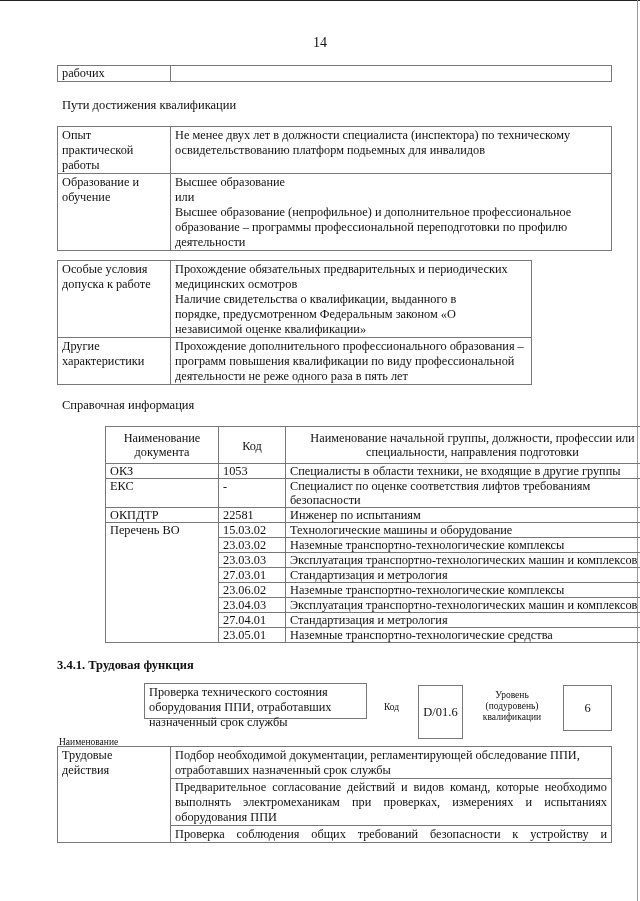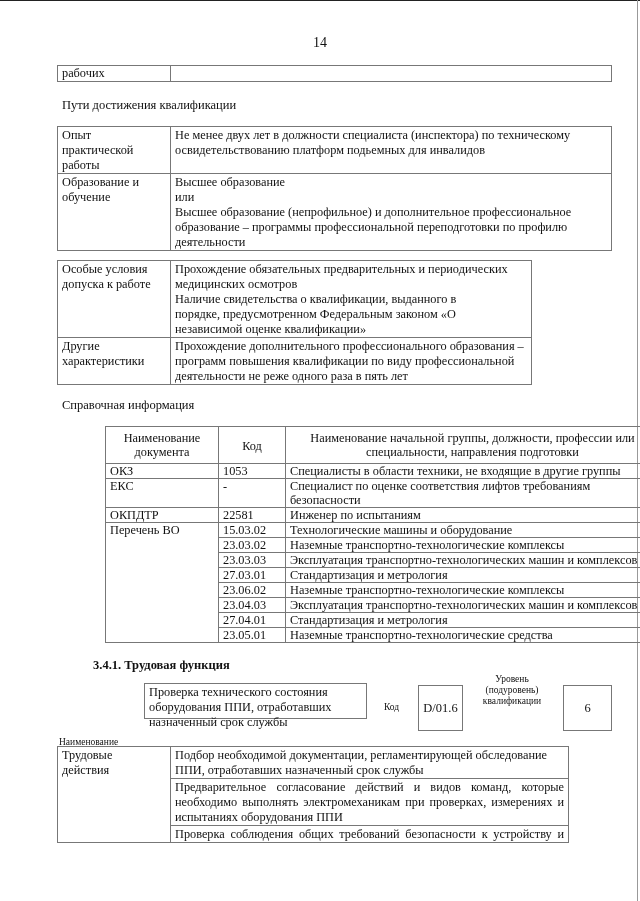--- a/index.html
+++ b/index.html
@@ -13,24 +13,24 @@
     td, th { border: 1px solid #777; vertical-align: top; padding: 1px 4px 0 4px; font-weight: normal; text-align: left; }
     .t-top { left: 57px; top: 65px; width: 555px; }
     .t-top td { height: 16px; padding-top: 0; }
     .sec-title { left: 62px; top: 98px; font-size: 12.5px; }
     .t1 { left: 57px; top: 126px; width: 555px; }
     .t2 { left: 57px; top: 260px; width: 475px; }
     .t3 { left: 57px; top: 426px; width: 555px; margin-left: 48px; }
     .t3 th { text-align: center; vertical-align: middle; line-height: 14px; }
     .t3 td { padding-top: 0; line-height: 14px; }
     .ref-title { left: 62px; top: 398px; font-size: 12.5px; }
-    .func-title { left: 57px; top: 658px; font-weight: bold; font-size: 12.5px; margin-left: 36px; }
+    .func-title { left: 57px; top: 658px; font-weight: bold; font-size: 12.5px; }
     .tf-label { font-size: 9.5px; line-height: 11px; }
     .box { border: 1px solid #777; }
-    .t4 { left: 57px; top: 746px; width: 512px; }
+    .t4 { left: 57px; top: 746px; width: 555px; }
     .t4 td.just { text-align: justify; text-align-last: justify; }
   </style>
 </head>
 <body>
 
 <div class="scan-top"></div>
 <div class="scan-right"></div>
 
 <div class="page-num">14</div>
 
@@ -160,25 +160,25 @@
   </table>
 
 <div class="abs func-title">3.4.1. Трудовая функция</div>
 
 <div class="abs tf-label" style="left:59px; top:737px;">Наименование</div>
 <div class="abs box" style="left:144px; top:683px; width:223px; height:36px; padding:1px 4px; font-size:12.3px; line-height:15px;font-family:Liberation Serif, serif;">
   <span>Проверка технического состояния оборудования ППИ, отработавших назначенный срок службы</span>
 </div>
 
 <div class="abs tf-label" style="left:384px; top:702px;">Код</div>
-<div class="abs box" style="left:418px; top:685px; width:45px; height:46px; display:flex; align-items:center; justify-content:center; font-size:12.5px;">
+<div class="abs box" style="left:418px; top:685px; width:45px; height:54px; display:flex; align-items:center; justify-content:center; font-size:12.5px;">
   <span>D/01.6</span>
 </div>
 
-<div class="abs tf-label" style="left:476px; top:674px; width:72px; text-align:center;">Уровень (подуровень) квалификации</div>
+<div class="abs tf-label" style="left:476px; top:690px; width:72px; text-align:center;">Уровень (подуровень) квалификации</div>
 <div class="abs box" style="left:563px; top:685px; width:49px; height:46px; display:flex; align-items:center; justify-content:center; font-size:12.5px;">
   <span>6</span>
 </div>
 
 <table class="abs t4">
   <colgroup>
       <col style="width:113px">
       <col>
     </colgroup>
   <tbody>

